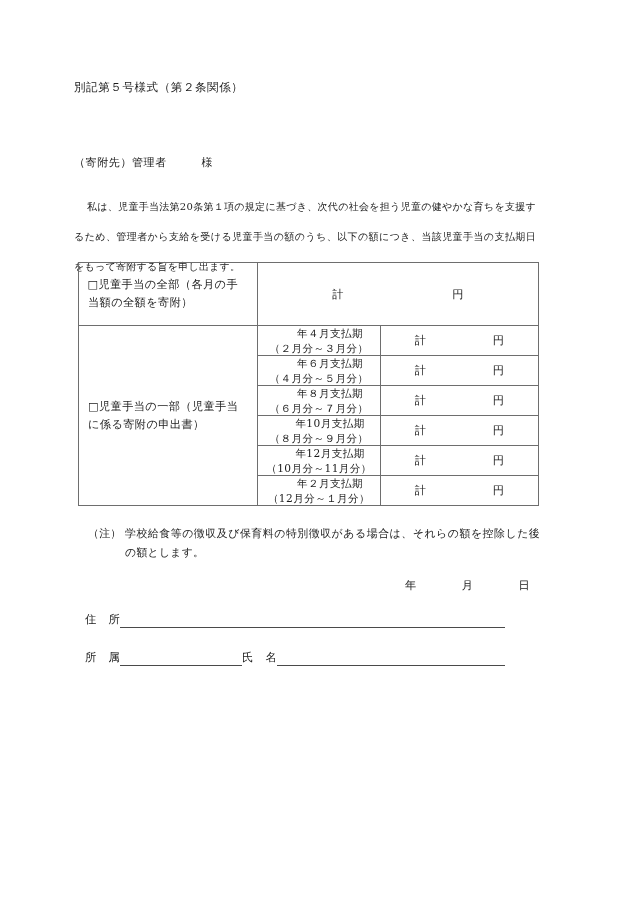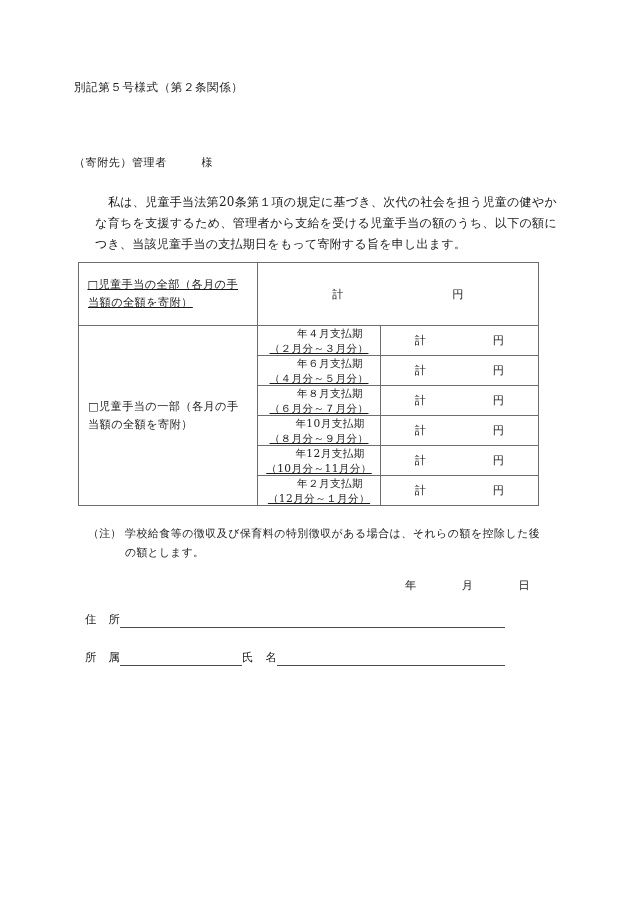--- a/index.html
+++ b/index.html
@@ -53,27 +53,26 @@
     letter-spacing: 0.6px;
     white-space: nowrap;
   }
 
   
   .body-text {
     position: absolute;
     left: 74px;
     top: 192px;
     width: 462px;
-    font-size: 12px;
-    line-height: 21px;
+    font-size: 10px;
+    line-height: 30px;
     text-align: justify;
     text-justify: inter-character;
     text-indent: 13px;
     letter-spacing: 0.25px;
-    margin-left: 21px;
   }
 
   
   .form-table {
     position: absolute;
     left: 78px;
     top: 262px;
     width: 460px;
     border-collapse: collapse;
     table-layout: fixed;
@@ -84,21 +83,20 @@
     padding: 0;
     vertical-align: middle;
     letter-spacing: 0.4px;
   }
   .cell-pad {
     padding: 5px 9px;
     line-height: 18px;
   }
   .opt-label {
     height: 62px;
-    text-decoration: underline;
   }
   .opt-label .cell-pad {
     text-indent: -0.05em;
   }
   .part-label {
     height: 176px;
   }
   .amount-wide {
     position: relative;
     height: 62px;
@@ -127,21 +125,20 @@
     font-size: 10.6px;
     letter-spacing: 0.2px;
   }
   .period-cell .p-line1 {
     display: block;
     padding-left: 22px;
     text-align: center;
   }
   .period-cell .p-line2 {
     display: block;
-    text-decoration: underline;
   }
   .amount-cell {
     height: 29px;
   }
   .amount-cell .amount-row .kei {
     width: 78px;
     text-align: center;
   }
   .amount-cell .amount-row .yen {
     width: 78px;
@@ -240,21 +237,21 @@
         <td class="amount-wide" colspan="2">
           <div class="amount-row">
             <span class="kei">計</span>
             <span class="yen">円</span>
           </div>
         </td>
       </tr>
 
       <tr>
         <td class="part-label" rowspan="6">
-          <div class="cell-pad">□児童手当の一部（各月の手当額の全額を寄附）</div>
+          <div class="cell-pad">□児童手当の一部（児童手当に係る寄附の申出書）</div>
         </td>
         <td class="period-cell">
           <span class="p-line1">年４月支払期</span>
           <span class="p-line2">（２月分～３月分）</span>
         </td>
         <td class="amount-cell">
           <div class="amount-row">
             <span class="kei">計</span>
             <span class="yen">円</span>
           </div>

